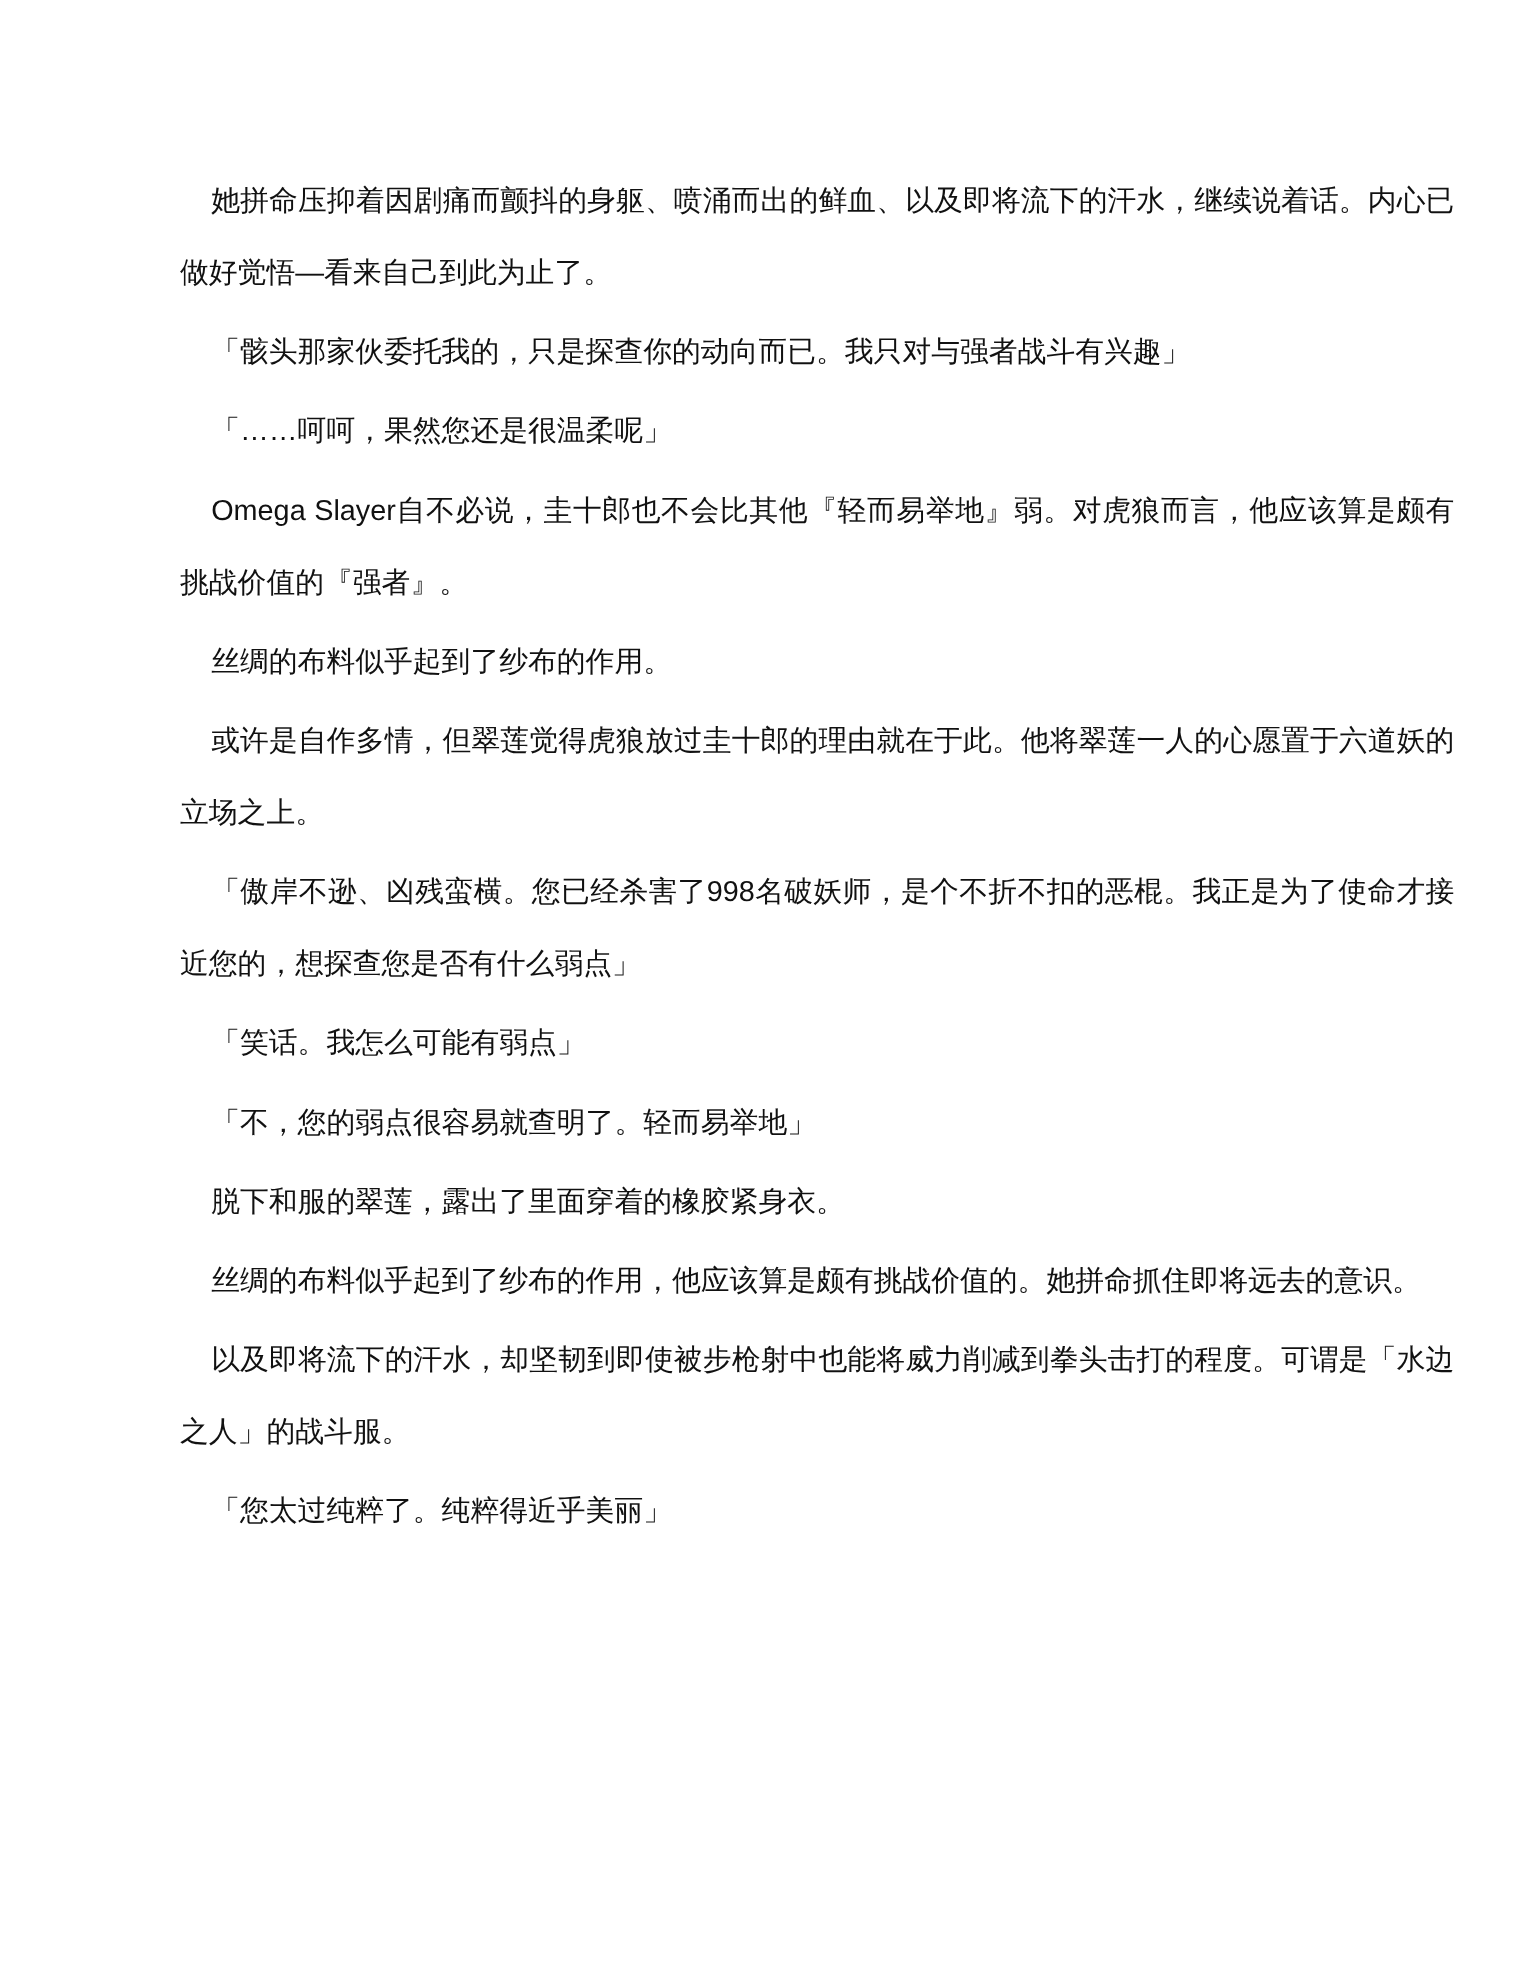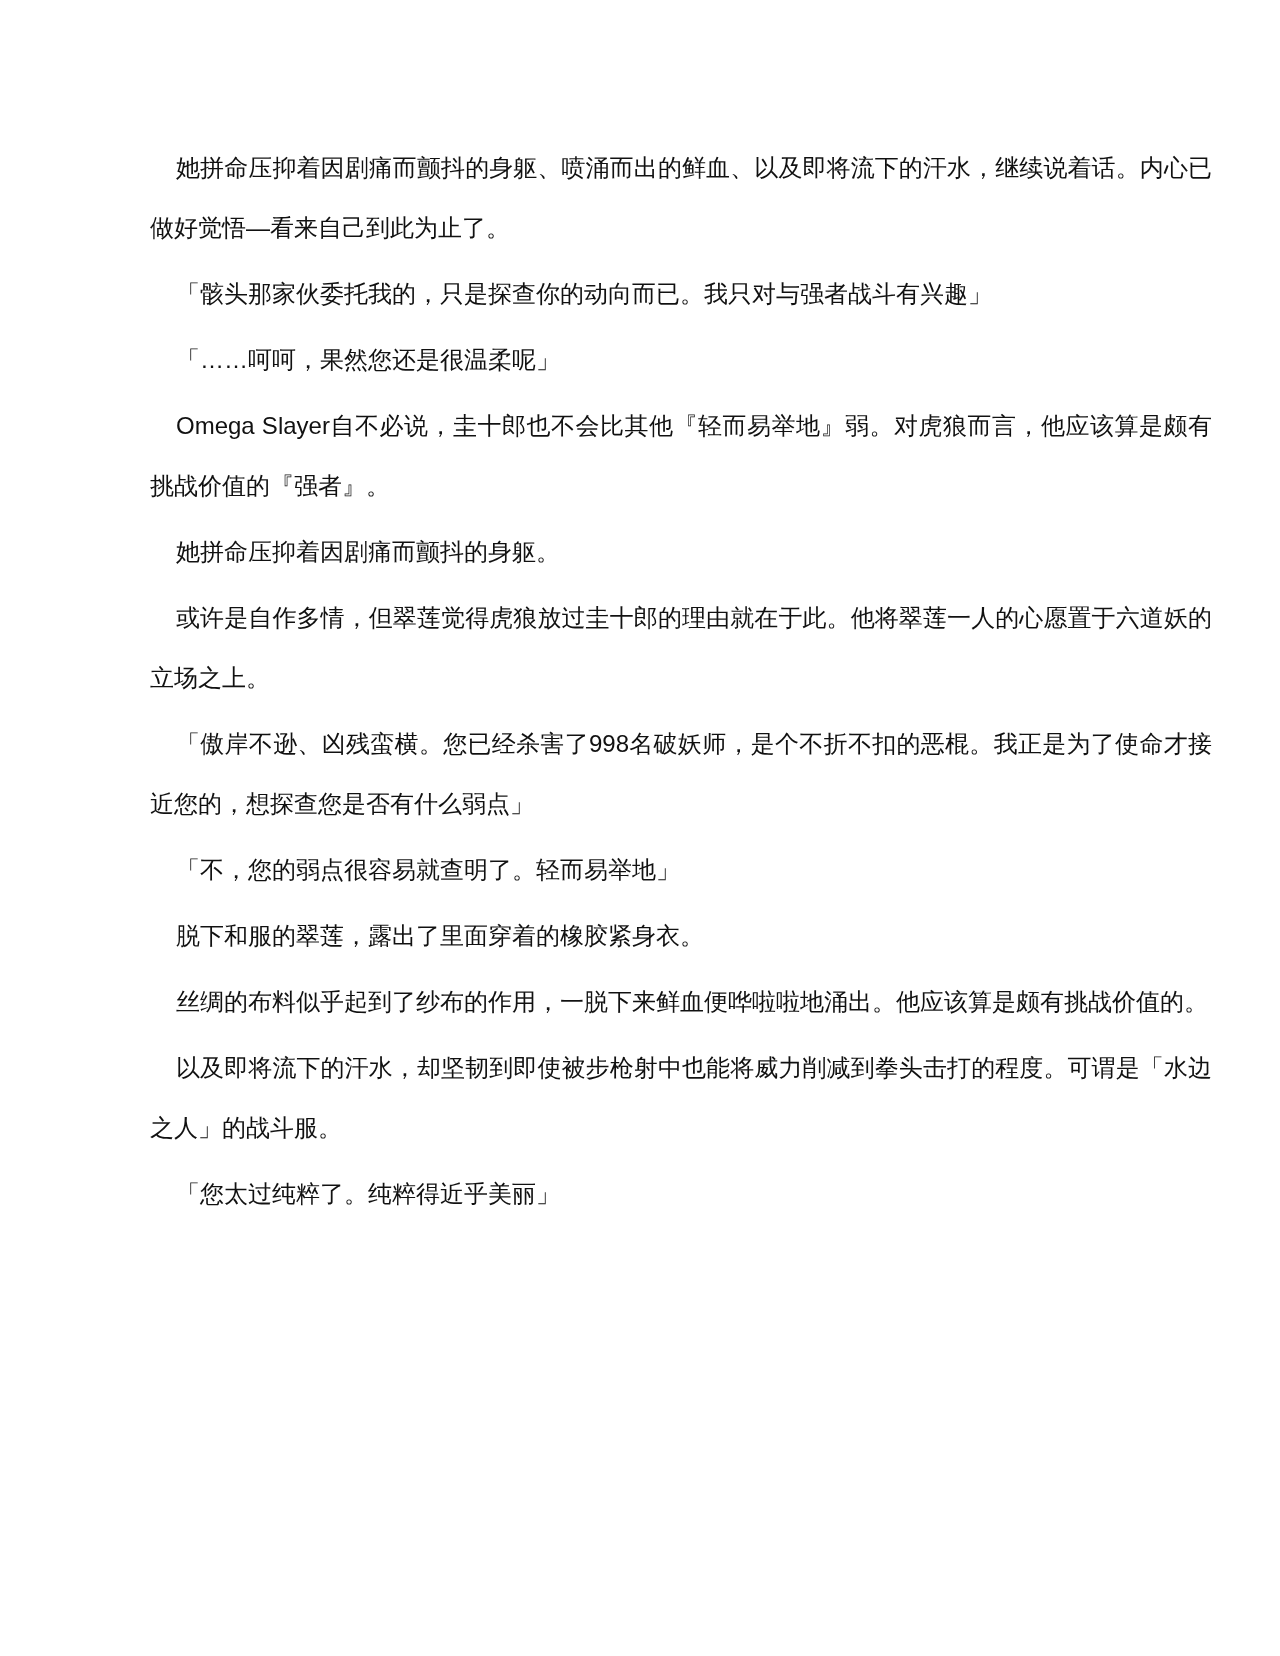--- a/index.html
+++ b/index.html
@@ -37,22 +37,23 @@
 </style>
 </head>
 <body>
 
 <main class="page">
   <div class="text-body" id="text-body">
       <p class="para">她拼命压抑着因剧痛而颤抖的身躯、喷涌而出的鲜血、以及即将流下的汗水，继续说着话。内心已做好觉悟—看来自己到此为止了。</p>
       <p class="para">「骸头那家伙委托我的，只是探查你的动向而已。我只对与强者战斗有兴趣」</p>
       <p class="para">「……呵呵，果然您还是很温柔呢」</p>
       <p class="para">Omega Slayer自不必说，圭十郎也不会比其他『轻而易举地』弱。对虎狼而言，他应该算是颇有挑战价值的『强者』。</p>
-      <p class="para">她拼命压抑着因剧痛而颤抖的身躯。</p>
+      <p class="para">丝绸的布料似乎起到了纱布的作用。</p>
       <p class="para">或许是自作多情，但翠莲觉得虎狼放过圭十郎的理由就在于此。他将翠莲一人的心愿置于六道妖的立场之上。</p>
       <p class="para">「傲岸不逊、凶残蛮横。您已经杀害了998名破妖师，是个不折不扣的恶棍。我正是为了使命才接近您的，想探查您是否有什么弱点」</p>
+      <p class="para">「笑话。我怎么可能有弱点」</p>
       <p class="para">「不，您的弱点很容易就查明了。轻而易举地」</p>
       <p class="para">脱下和服的翠莲，露出了里面穿着的橡胶紧身衣。</p>
-      <p class="para">丝绸的布料似乎起到了纱布的作用，一脱下来鲜血便哗啦啦地涌出。他应该算是颇有挑战价值的。</p>
+      <p class="para">丝绸的布料似乎起到了纱布的作用，他应该算是颇有挑战价值的。她拼命抓住即将远去的意识。</p>
       <p class="para">以及即将流下的汗水，却坚韧到即使被步枪射中也能将威力削减到拳头击打的程度。可谓是「水边之人」的战斗服。</p>
       <p class="para">「您太过纯粹了。纯粹得近乎美丽」</p>
     </div>
 </main>
 
 </body></html>

